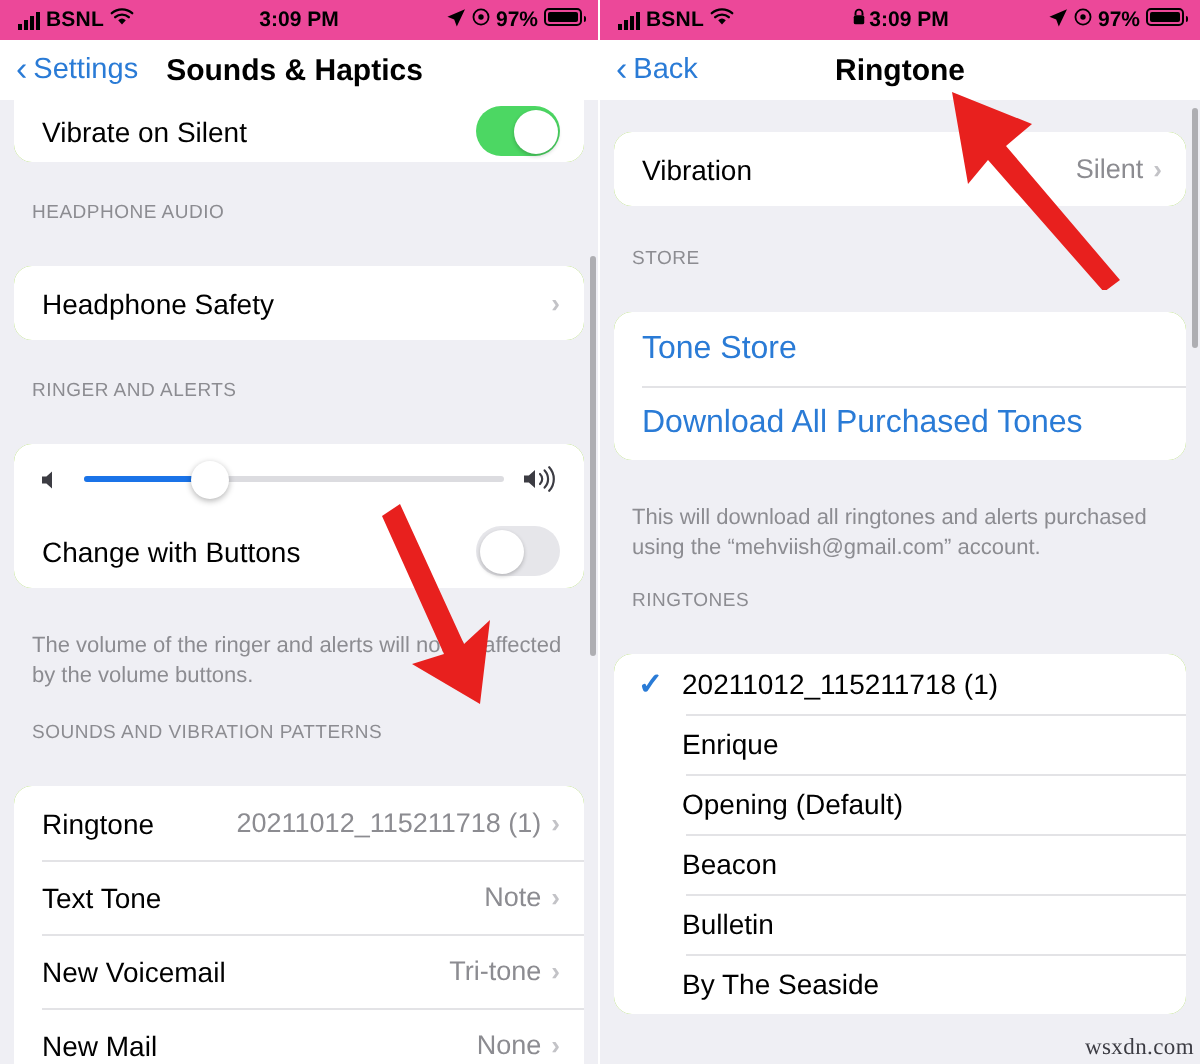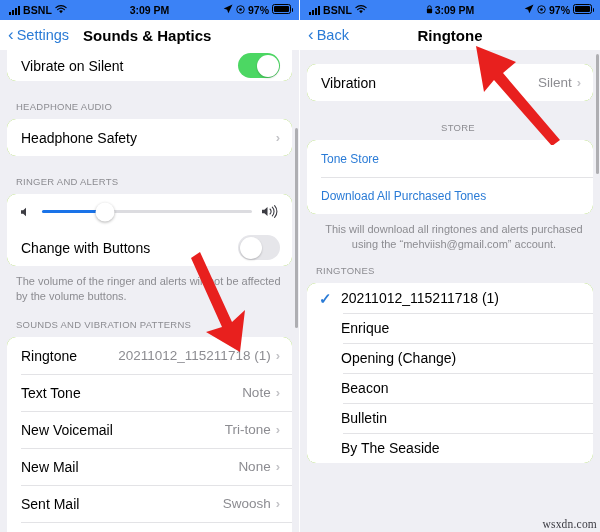--- a/index.html
+++ b/index.html
@@ -10,21 +10,21 @@
     -webkit-font-smoothing:antialiased;
   }
   .screens { display:flex; width:600px; height:532px; position:relative; }
   .phone { width:300px; height:532px; position:relative; overflow:hidden; background:#ffffff; }
   .phone.left  { border-right:1px solid #ffffff; }
 
   
   .statusbar {
     height:20px; display:flex; align-items:center;
     padding:0 8px 0 9px; font-size:10.5px; font-weight:bold; color:#000;
-    background:#3b82f6; position:relative;
+    background:#ec4899; position:relative;
   }
   .sb-left { display:flex; align-items:center; gap:3px; }
   .sb-center { position:absolute; left:0; right:0; text-align:center;
     display:flex; align-items:center; justify-content:center; gap:2px; }
   .sb-right { margin-left:auto; display:flex; gap:3px; }
   .bars { display:flex; align-items:flex-end; gap:1px; height:9px; }
   .bars i { display:block; width:2px; background:#000; }
   .bars i:nth-child(1){height:3px;} .bars i:nth-child(2){height:5px;}
   .bars i:nth-child(3){height:7px;} .bars i:nth-child(4){height:9px;}
   .carrier { font-size:10.5px; font-weight:bold; letter-spacing:.1px; }
@@ -53,33 +53,33 @@
 
   
   .content { position:absolute; top:50px; left:0; right:0; bottom:0;
     background:#efeff4; overflow:hidden; }
   .content.right { background:#efeff4; }
 
   .group-hdr {
     font-size:9.5px; color:#8c8c91; letter-spacing:.25px;
     padding:0 0 5px 16px; text-transform:uppercase;
   }
-  .card { background:#84cc16; margin:2px 7px; border-radius:9px; overflow:hidden; }
+  .card { background:#84cc16; margin:16px 7px; border-radius:9px; overflow:hidden; }
   .row {
     display:flex; align-items:center; min-height:37px; padding:0 12px 0 14px;
     position:relative; background:#fff;
   }
   .row + .row::before {
     content:""; position:absolute; top:0; left:14px; right:0; height:1px; background:#e3e3e6;
   }
   .row .label { font-size:14px; color:#000; }
   .row .value { margin-left:auto; font-size:13.5px; color:#8c8c91; padding-right:5px;
     white-space:nowrap; }
   .row .chev { font-size:13px; color:#c3c3c7; font-weight:600; line-height:1; }
-  .row .link { font-size:12px; color:#2a7bd6; }
+  .row .link { font-size:16px; color:#2a7bd6; }
 
   .footnote {
     font-size:11px; color:#8c8c91; line-height:1.32; padding:6px 8px 0 16px;
   }
 
   
   .toggle { margin-left:auto; width:42px; height:25px; border-radius:13px; position:relative; }
   .toggle.on { background:#4cd763; }
   .toggle.off { background:#e6e6ea; }
   .toggle .knob {
@@ -331,21 +331,21 @@
       <div style="margin-top:14px;">
         <div class="card">
           <div class="row">
             <span class="label">Vibration</span>
             <span class="value">Silent</span>
             <span class="chev">›</span>
           </div>
         </div>
       </div>
 
-      <div style="margin-top:21px;text-align:center;">
+      <div style="margin-top:21px;">
         <div class="group-hdr">STORE</div>
         <div class="card">
           <div class="row">
             <span class="link">Tone Store</span>
           </div>
           <div class="row">
             <span class="link">Download All Purchased Tones</span>
           </div>
         </div>
         <div class="footnote">This will download all ringtones and alerts purchased using the “mehviish@gmail.com” account.</div>
@@ -357,21 +357,21 @@
             <div class="rt-row">
               <span class="check">✓</span>
               <span class="rt-label">20211012_115211718 (1)</span>
             </div>
             <div class="rt-row">
               <span class="check"></span>
               <span class="rt-label">Enrique</span>
             </div>
             <div class="rt-row">
               <span class="check"></span>
-              <span class="rt-label">Opening (Change)</span>
+              <span class="rt-label">Opening (Default)</span>
             </div>
             <div class="rt-row">
               <span class="check"></span>
               <span class="rt-label">Beacon</span>
             </div>
             <div class="rt-row">
               <span class="check"></span>
               <span class="rt-label">Bulletin</span>
             </div>
             <div class="rt-row">

